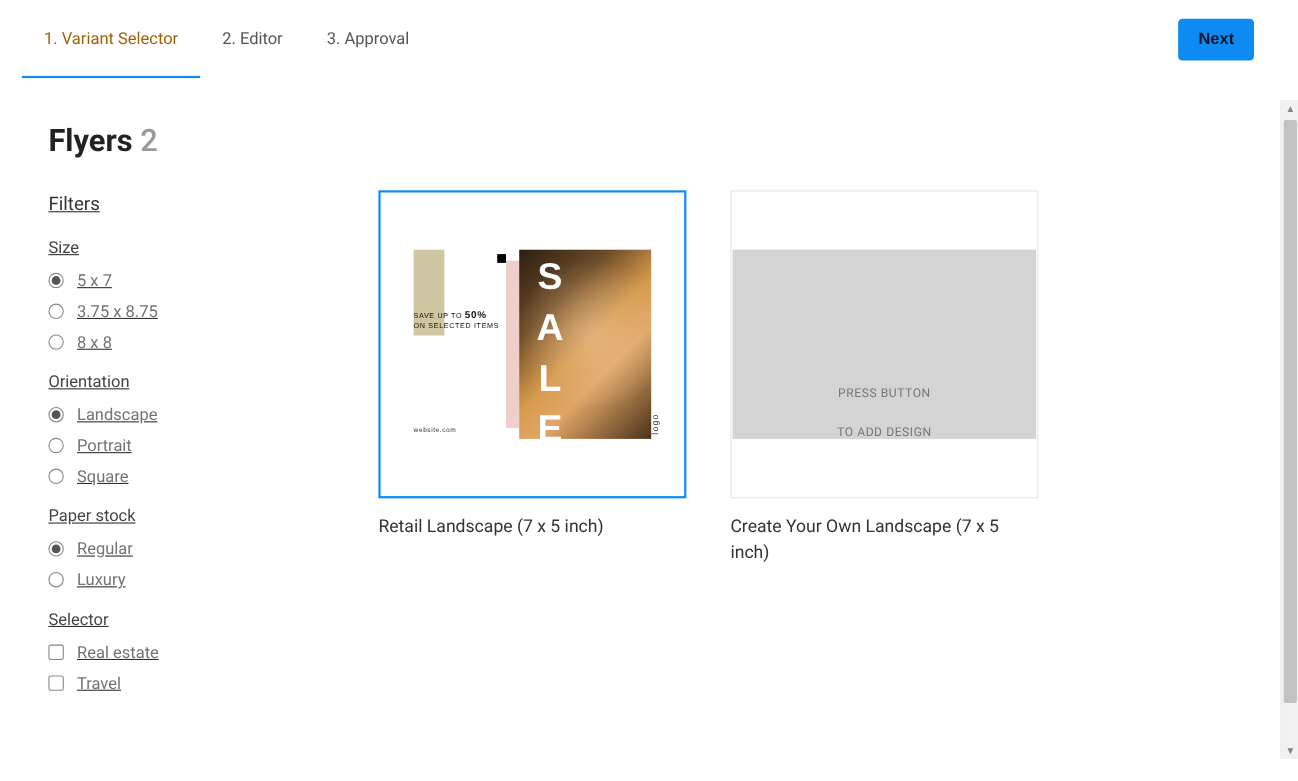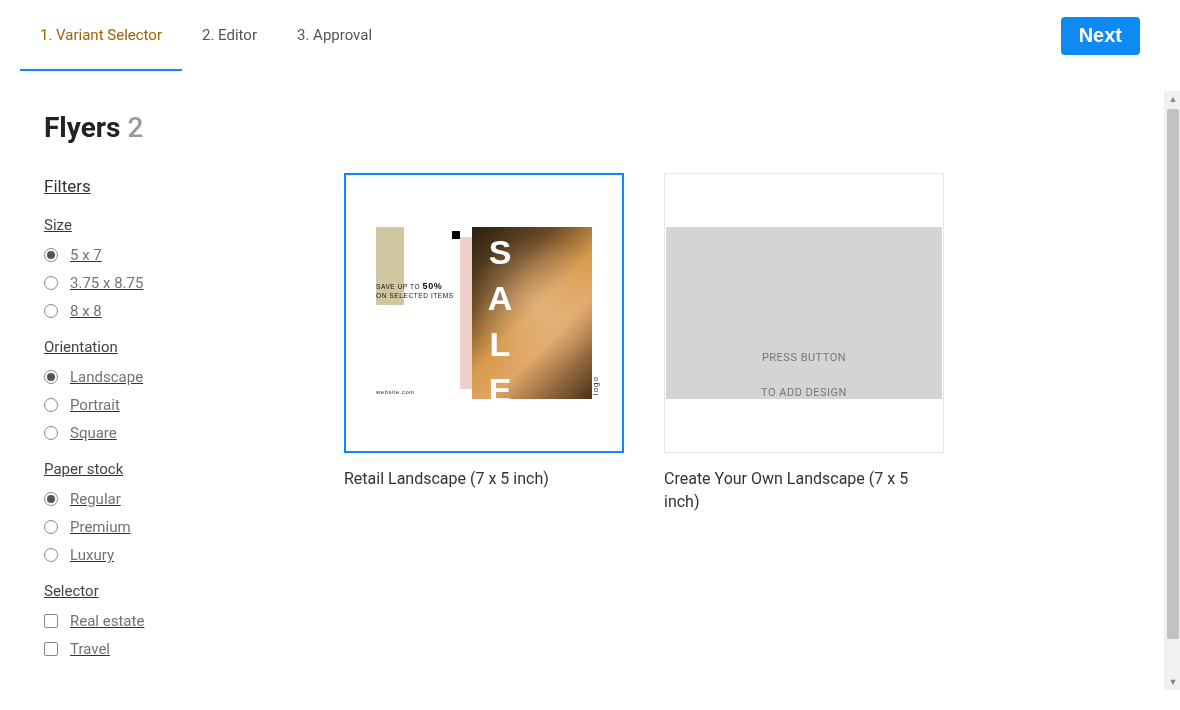--- a/index.html
+++ b/index.html
@@ -32,26 +32,26 @@
       color: #555;
       cursor: pointer;
       border-bottom: 2px solid transparent;
     }
     .step.active {
       color: #a16207;
       border-bottom: 2px solid #0d8bf2;
     }
     .next-btn {
       background: #0d8bf2;
-      color: #ffffff;
+      color: #0f172a;
       border: none;
       border-radius: 4px;
       padding: 0 18px;
       height: 38px;
-      font-size: 20px;
+      font-size: 15px;
       font-weight: 600;
       cursor: pointer;
     }
 
     .content-wrap {
       position: relative;
       height: calc(710px - 71px);
     }
     .scroll-track {
       position: absolute;
@@ -189,24 +189,20 @@
             <span class="radio"></span>
             <span>Square</span>
           </div>
           <div class="filter-group-title">Paper stock</div>
           <div class="filter-option">
             <span class="radio checked"></span>
             <span>Regular</span>
           </div>
           <div class="filter-option">
             <span class="radio"></span>
-            <span>Premium</span>
-          </div>
-          <div class="filter-option">
-            <span class="radio"></span>
             <span>Luxury</span>
           </div>
           <div class="filter-group-title">Selector</div>
           <div class="filter-option">
             <span class="checkbox"></span>
             <span>Real estate</span>
           </div>
           <div class="filter-option">
             <span class="checkbox"></span>
             <span>Travel</span>

